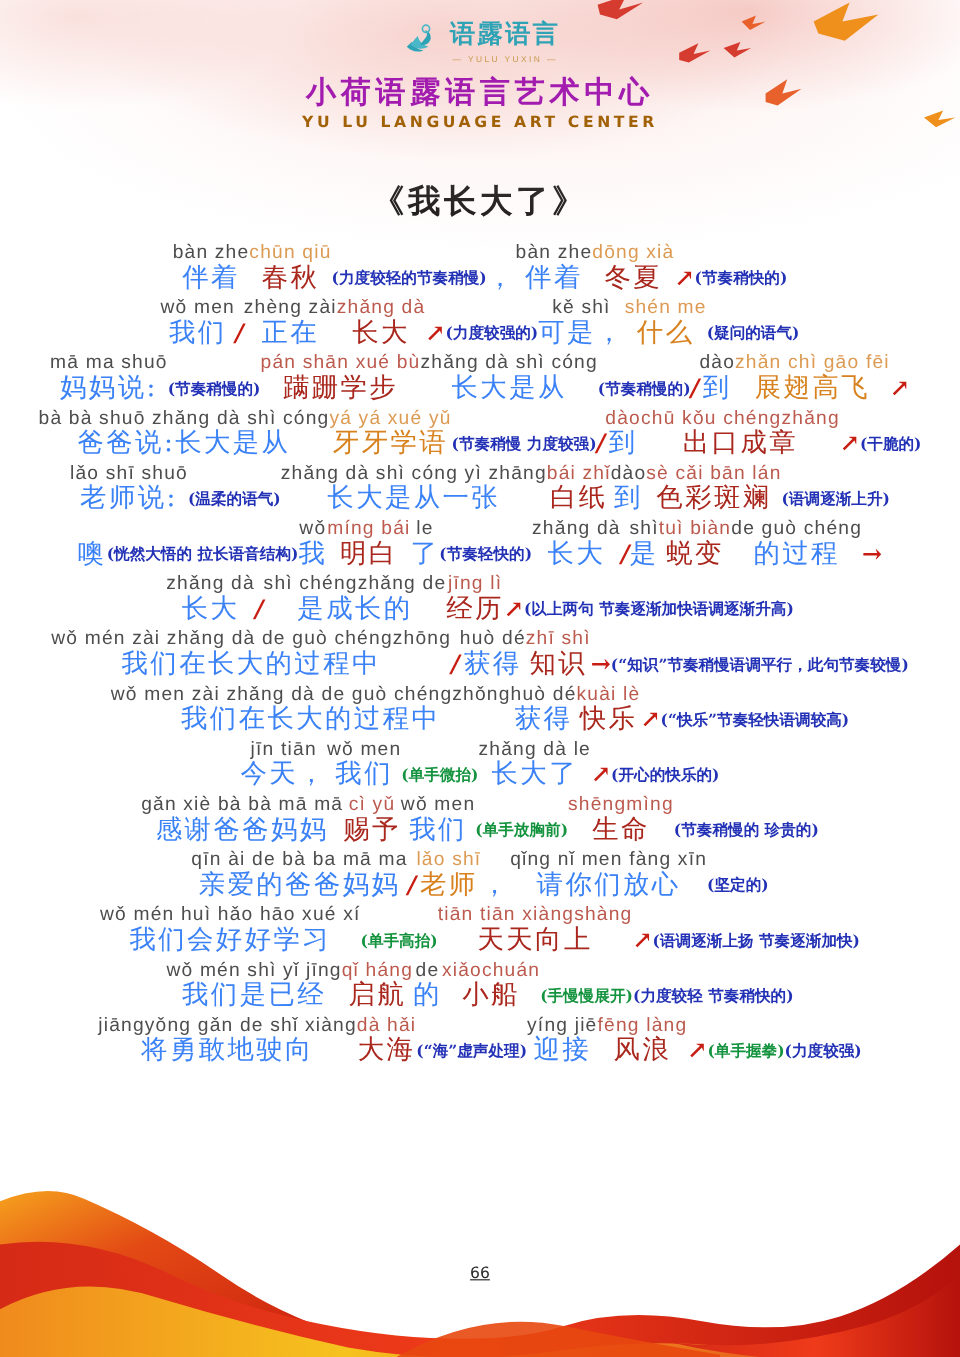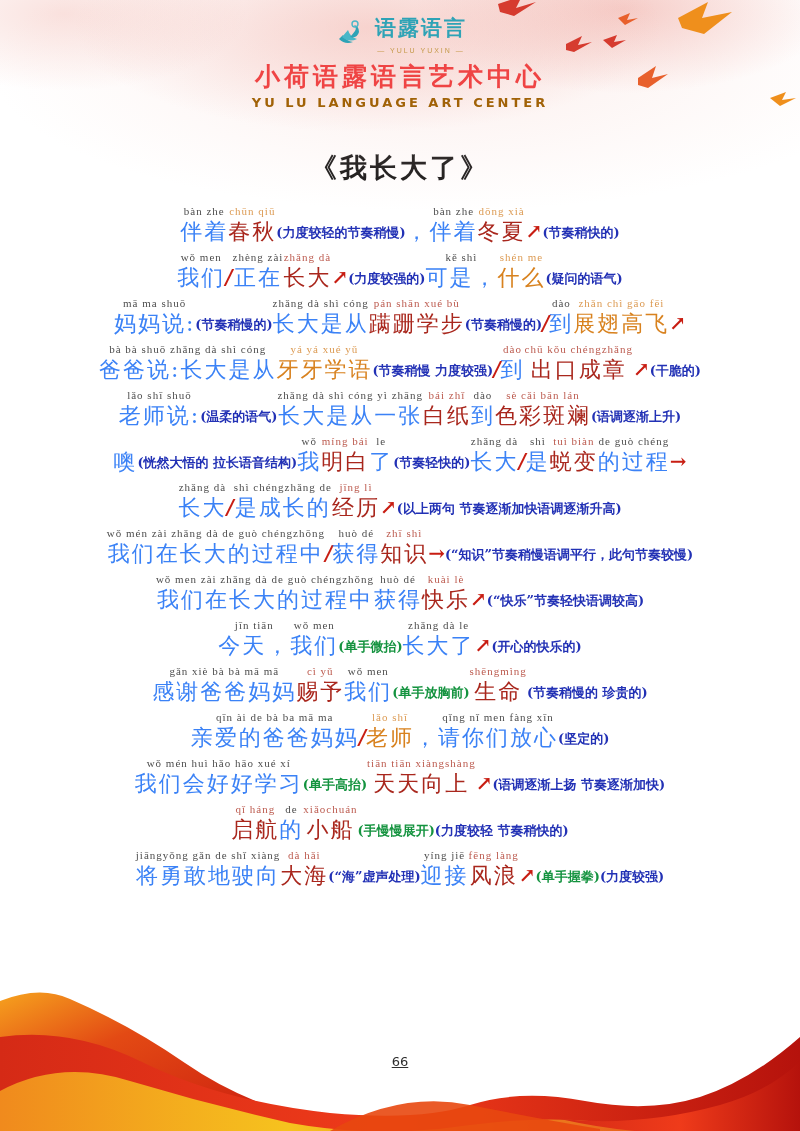--- a/index.html
+++ b/index.html
@@ -16,34 +16,34 @@
   .birds{position:absolute;right:0;top:0;pointer-events:none;}
   .bottom-waves{position:absolute;left:0;bottom:0;pointer-events:none;}
 
   
   .header{position:relative;padding-top:14px;text-align:center;}
   .logo-row{display:flex;align-items:center;justify-content:center;gap:8px;}
   .logo-cn{font-size:21px;font-weight:bold;color:#2ea3b6;letter-spacing:2px;
            font-family:"DejaVu Sans","Liberation Sans",sans-serif;}
   .logo-sub{font-size:7px;color:#c59a4a;letter-spacing:2px;margin-top:5px;
             font-family:Liberation Sans, sans-serif;}
-  .center-cn{margin-top:6px;font-size:25px;font-weight:bold;color:#ef4444;letter-spacing:4px;
+  .center-cn{margin-top:6px;font-size:25px;font-weight:bold;color:#a21caf;letter-spacing:4px;
              font-family:"DejaVu Sans","Liberation Sans",sans-serif;}
   .center-en{margin-top:2px;font-size:13px;font-weight:bold;color:#a16207;letter-spacing:3px;
              font-family:"DejaVu Sans","Liberation Sans",sans-serif;}
 
   
   .doc-title{margin-top:40px;text-align:center;font-size:27px;font-weight:bold;color:#151515;letter-spacing:3px;}
 
   
   .lines{margin-top:18px;}
   .line{display:flex;justify-content:center;align-items:flex-end;margin-bottom:5px;white-space:nowrap;}
   .chunk{display:inline-flex;flex-direction:column;align-items:center;justify-content:flex-end;}
-  .py{font-size:11px;line-height:14px;letter-spacing:1px;
-      font-family:Liberation Serif, serif;}
+  .py{font-size:16px;line-height:14px;letter-spacing:1px;
+      font-family:Liberation Sans, sans-serif;}
   .tx{font-size:22px;line-height:27px;letter-spacing:2px;}
   .tx.b,.tx.g{font-size:13px;font-weight:bold;line-height:25px;letter-spacing:0;}
   .tx.a{font-size:20px;font-weight:bold;line-height:27px;letter-spacing:0;font-style:italic;}
   
   .k{color:#3b82f6}
   .r{color:#a9271d}
   .o{color:#d8821f}
   .b{color:#2231b5}
   .g{color:#14933f}
   .a{color:#c81d12}
@@ -166,28 +166,28 @@
       </div>
       <div class="line">
         <span class="chunk">
           <span class="py p">mā ma shuō</span>
           <span class="tx k">妈妈说:</span>
         </span>
         <span class="chunk">
           <span class="tx b">(节奏稍慢的)</span>
         </span>
         <span class="chunk">
+          <span class="py pr">pán shān xué bù</span>
+          <span class="tx r">蹒跚学步</span>
+        </span>
+        <span class="chunk">
           <span class="py p">zhǎng dà shì cóng</span>
           <span class="tx k">长大是从</span>
         </span>
         <span class="chunk">
-          <span class="py pr">pán shān xué bù</span>
-          <span class="tx r">蹒跚学步</span>
-        </span>
-        <span class="chunk">
           <span class="tx b">(节奏稍慢的)</span>
         </span>
         <span class="chunk">
           <span class="tx a">/</span>
         </span>
         <span class="chunk">
           <span class="py p">dào</span>
           <span class="tx k">到</span>
         </span>
         <span class="chunk">
@@ -450,20 +450,24 @@
           <span class="tx r">天天向上</span>
         </span>
         <span class="chunk">
           <span class="tx a">↗</span>
         </span>
         <span class="chunk">
           <span class="tx b">(语调逐渐上扬 节奏逐渐加快)</span>
         </span>
       </div>
       <div class="line">
+        <span class="chunk">
+          <span class="py p">wǒ mén shì yǐ jīng</span>
+          <span class="tx k">我们是已经</span>
+        </span>
         <span class="chunk">
           <span class="py pr">qǐ háng</span>
           <span class="tx r">启航</span>
         </span>
         <span class="chunk">
           <span class="py p">de</span>
           <span class="tx k">的</span>
         </span>
         <span class="chunk">
           <span class="py pr">xiǎochuán</span>

